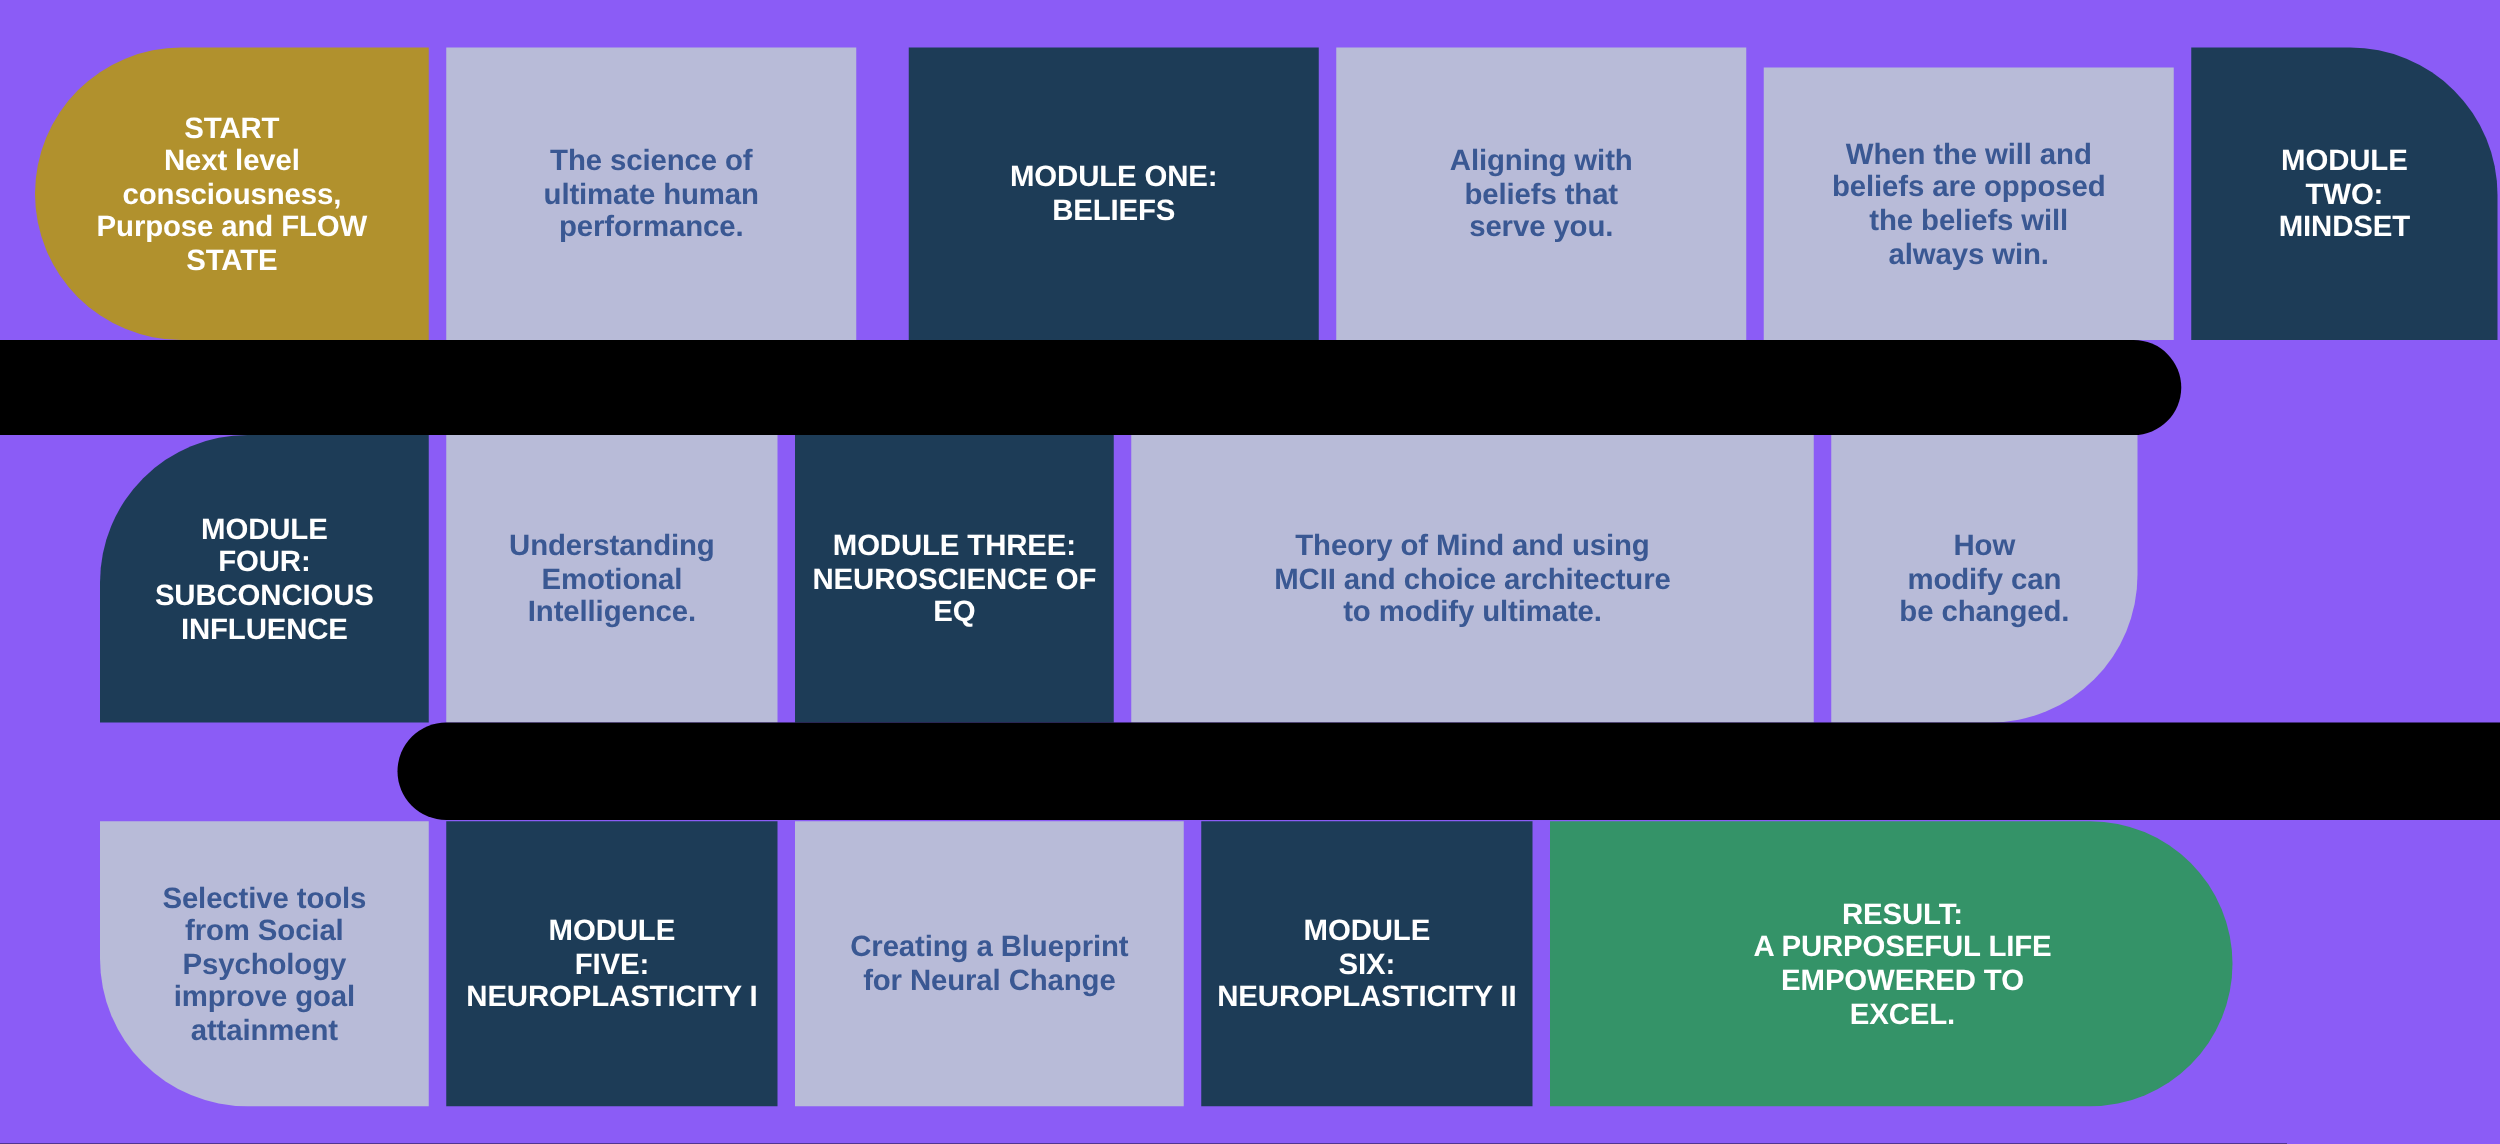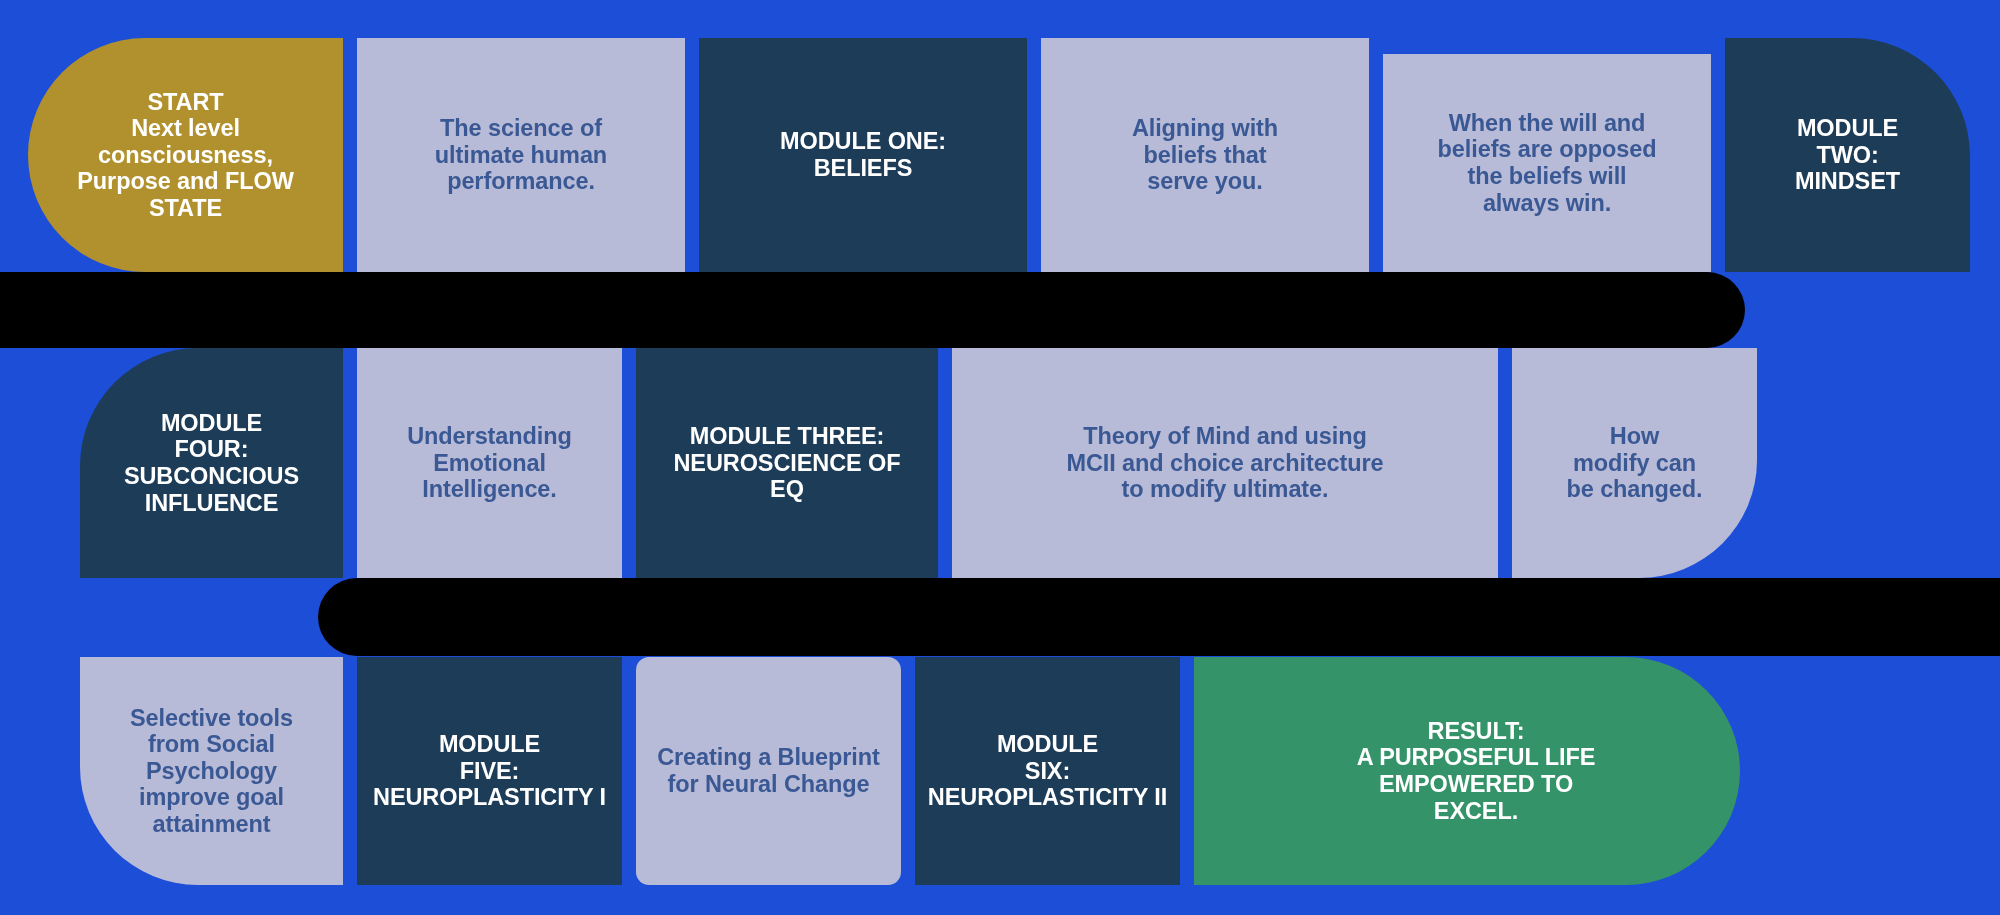--- a/index.html
+++ b/index.html
@@ -11,21 +11,21 @@
     width: 2000px;
     height: 915px;
     overflow: hidden;
     font-family: "Liberation Sans", sans-serif;
   }
 
   #flow {
     position: relative;
     width: 2000px;
     height: 915px;
-    background: #1d4ed8;
+    background: #8b5cf6;
   }
 
   .row {
     position: absolute;
     display: flex;
     gap: 14px;
   }
 
   .cell {
     box-sizing: border-box;
@@ -59,36 +59,36 @@
   .r-bl     { border-bottom-left-radius: 118px; }
   .r-br     { border-bottom-right-radius: 118px; }
 
   
   .row1 { left: 28px; top: 38px; height: 234px; }
   .row2 { left: 80px; top: 348px; height: 230px; }
   .row3 { left: 80px; top: 657px; height: 228px; }
 
   .w1 { width: 315px; }
   .w2 { width: 328px; }
-  .w3 { width: 328px; }
+  .w3 { width: 328px; margin-left: 28px; }
   .w4 { width: 328px; }
   .w5 { width: 328px; margin-top: 16px; }
   .w6 { width: 245px; }
 
   
   .m1 { width: 263px; }
   .m2 { width: 265px; justify-content: center; }
-  .m3 { width: 302px; }
+  .m3 { width: 255px; }
   .m4 { width: 546px; }
   .m5 { width: 245px; }
 
   
   .b1 { width: 263px; }
   .b2 { width: 265px; }
-  .b3 { width: 265px; border-radius: 13px; }
+  .b3 { width: 311px; }
   .b4 { width: 265px; }
   .b5 { width: 546px; }
   .fs-23 { font-size: 23.5px; }
 
   
   .notch {
     position: absolute;
     background: #000000;
   }
   .notch-a { left: 0px;   top: 272px; width: 1745px; height: 76px; border-top-right-radius: 38px; border-bottom-right-radius: 38px; }

